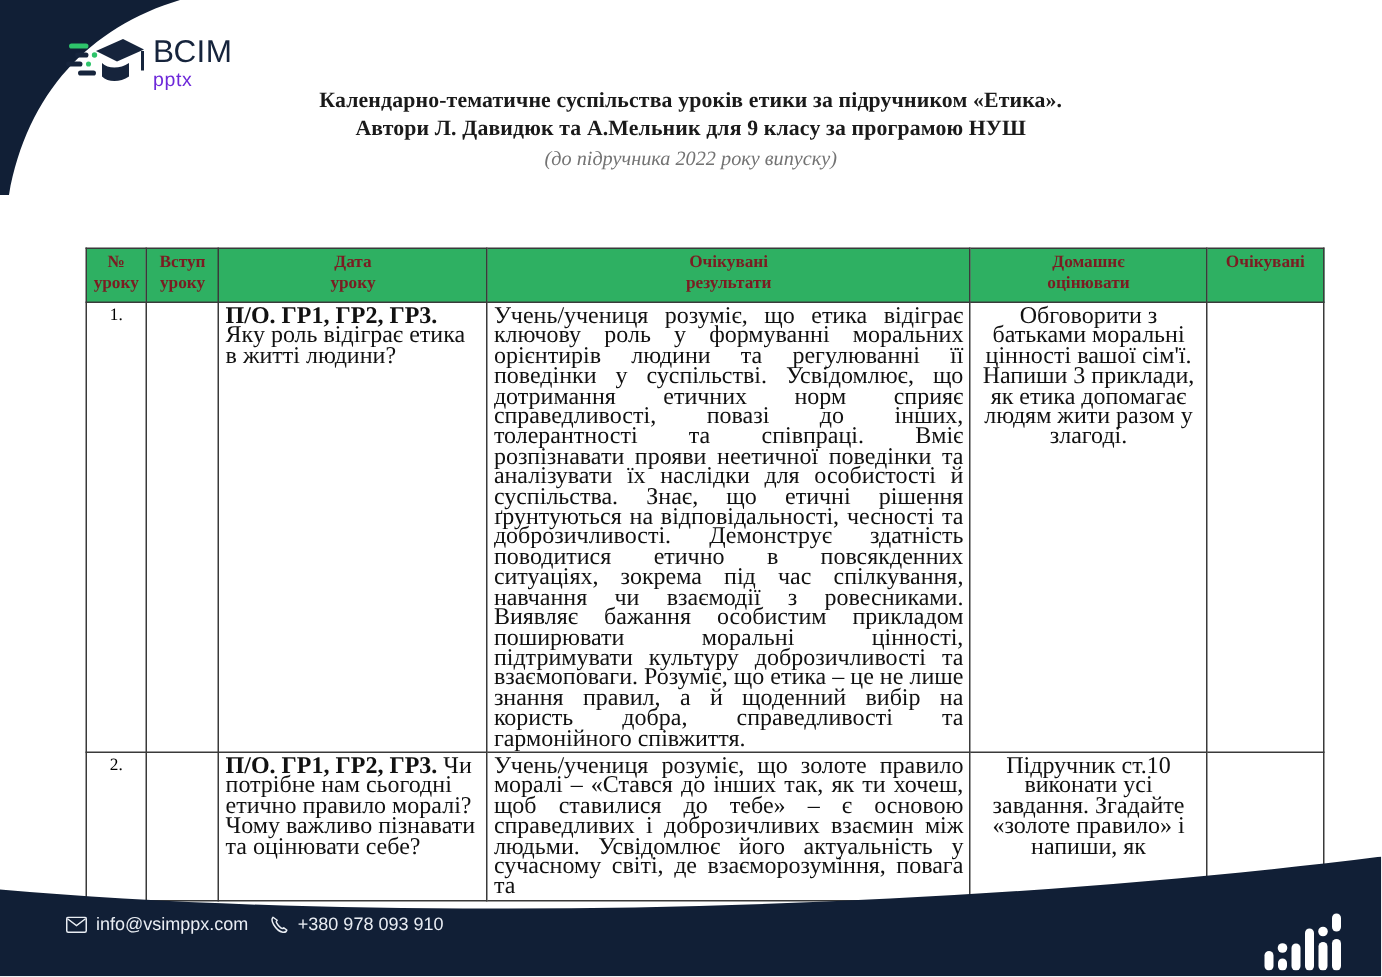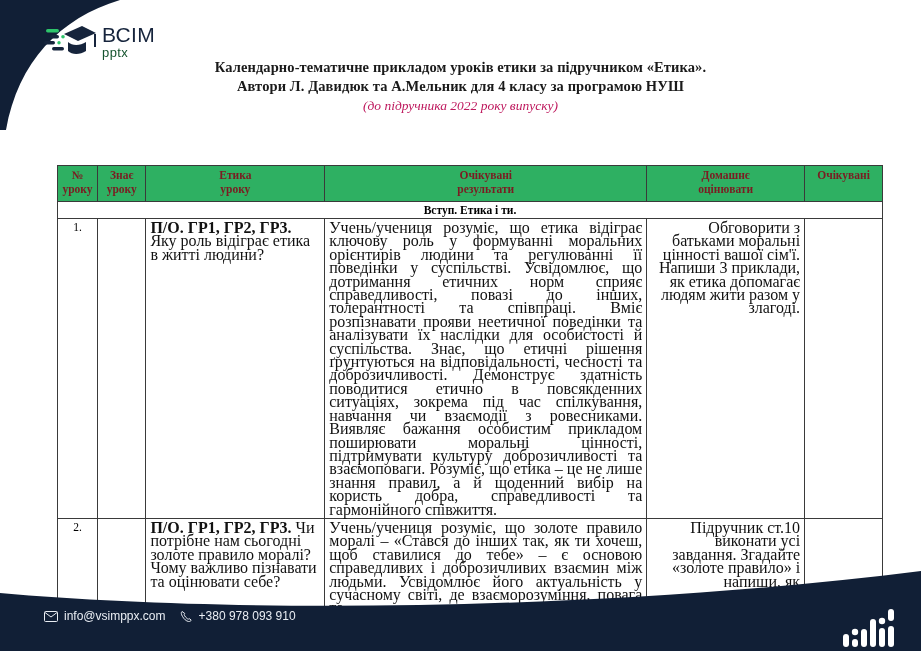--- a/index.html
+++ b/index.html
@@ -39,41 +39,41 @@
   .logo-mark { width: 52px; height: 40px; flex: none; }
   .logo-text {
     display: flex; flex-direction: column;
     justify-content: center; line-height: 1;
     font-family: "Liberation Sans", sans-serif;
   }
   .logo-text .brand {
     font-size: 21px; color: #16243c; letter-spacing: .3px; font-weight: 400;
   }
   .logo-text .sub {
-    font-size: 13px; color: #14532d; letter-spacing: .4px; margin-top: 1px;
+    font-size: 13px; color: #6d28d9; letter-spacing: .4px; margin-top: 1px;
   }
 
   
   .titles {
     position: absolute; left: 0; top: 58px; width: 921px;
     text-align: center;
   }
   .title-line {
     font-family: "Liberation Serif", serif;
     font-weight: bold;
     font-size: 14.5px;
     color: #1a1a1a;
     line-height: 19px;
     letter-spacing: .1px;
   }
   .title-italic {
     font-family: "Liberation Serif", serif;
     font-style: italic;
     font-size: 13.5px;
-    color: #be185d;
+    color: #737373;
     line-height: 19px;
   }
 
   
   .table-wrap {
     position: absolute; left: 57px; top: 165px;
     width: 826px;
   }
   table.ktp {
     border-collapse: collapse;
@@ -116,21 +116,21 @@
     font-size: 11.5px;
     padding-top: 4px;
   }
   td.theme, td.res, td.hw {
     font-size: 16px;
     line-height: 13.4px;
     color: #111;
   }
   td.theme { text-align: left; }
   td.res   { text-align: justify; text-justify: inter-word; hyphens: none; }
-  td.hw    { text-align: right; }
+  td.hw    { text-align: center; }
   td.theme b { font-weight: bold; }
 
   
   .footer-contact {
     position: absolute; left: 44px; bottom: 28px;
     display: flex; align-items: center; gap: 14px;
     font-family: "Liberation Sans", sans-serif;
     font-size: 12px;
     color: #e9edf3;
     z-index: 5;
@@ -164,80 +164,77 @@
       <path d="M24,21 C28,25 36,25 42,21 L42,30 C36,34 28,34 24,30 Z" fill="#16243c"></path>
       <path d="M50,13 L50,26 L52,26 L52,13 Z" fill="#16243c"></path>
     </svg>
     <div class="logo-text">
       <span class="brand">ВСІМ</span>
       <span class="sub">pptx</span>
     </div>
   </div>
 
   <div class="titles">
-    <div class="title-line">Календарно-тематичне прикладом уроків етики за підручником «Етика».</div>
-    <div class="title-line">Автори Л. Давидюк та А.Мельник для 4 класу за програмою НУШ</div>
+    <div class="title-line">Календарно-тематичне суспільства уроків етики за підручником «Етика».</div>
+    <div class="title-line">Автори Л. Давидюк та А.Мельник для 9 класу за програмою НУШ</div>
     <div class="title-italic">(до підручника 2022 року випуску)</div>
   </div>
 
   <div class="table-wrap">
     <table class="ktp">
       <colgroup>
         <col class="c-num">
           <col class="c-date">
           <col class="c-theme">
         <col class="c-res">
           <col class="c-hw">
           <col class="c-note">
       </colgroup>
       <thead>
         <tr>
           <th>
             <div>№</div>
             <div>уроку</div>
           </th>
           <th>
-            <div>Знає</div>
+            <div>Вступ</div>
             <div>уроку</div>
           </th>
           <th>
-            <div>Етика</div>
+            <div>Дата</div>
             <div>уроку</div>
           </th>
           <th>
             <div>Очікувані</div>
             <div>результати</div>
           </th>
           <th>
             <div>Домашнє</div>
             <div>оцінювати</div>
           </th>
           <th>
             <div>Очікувані</div>
           </th>
         </tr>
       </thead>
       <tbody>
-        <tr>
-          <td class="section" colspan="6">Вступ. Етика і ти.</td>
-        </tr>
 
         <tr>
           <td class="num">1.</td>
           <td class="num"></td>
           <td class="theme"><b>П/О. ГР1, ГР2, ГР3.</b><span> Яку роль відіграє етика в житті людини?</span></td>
           <td class="res">Учень/учениця розуміє, що етика відіграє ключову роль у формуванні моральних орієнтирів людини та регулюванні її поведінки у суспільстві. Усвідомлює, що дотримання етичних норм сприяє справедливості, повазі до інших, толерантності та співпраці. Вміє розпізнавати прояви неетичної поведінки та аналізувати їх наслідки для особистості й суспільства. Знає, що етичні рішення ґрунтуються на відповідальності, чесності та доброзичливості. Демонструє здатність поводитися етично в повсякденних ситуаціях, зокрема під час спілкування, навчання чи взаємодії з ровесниками. Виявляє бажання особистим прикладом поширювати моральні цінності, підтримувати культуру доброзичливості та взаємоповаги. Розуміє, що етика – це не лише знання правил, а й щоденний вибір на користь добра, справедливості та гармонійного співжиття.</td>
           <td class="hw">Обговорити з батьками моральні цінності вашої сім'ї. Напиши 3 приклади, як етика допомагає людям жити разом у злагоді.</td>
           <td class="hw"></td>
         </tr>
 
         <tr>
           <td class="num">2.</td>
           <td class="num"></td>
-          <td class="theme"><b>П/О. ГР1, ГР2, ГР3.</b><span> Чи потрібне нам сьогодні золоте правило моралі? Чому важливо пізнавати та оцінювати себе?</span></td>
+          <td class="theme"><b>П/О. ГР1, ГР2, ГР3.</b><span> Чи потрібне нам сьогодні етично правило моралі? Чому важливо пізнавати та оцінювати себе?</span></td>
           <td class="res">Учень/учениця розуміє, що золоте правило моралі – «Стався до інших так, як ти хочеш, щоб ставилися до тебе» – є основою справедливих і доброзичливих взаємин між людьми. Усвідомлює його актуальність у сучасному світі, де взаєморозуміння, повага та</td>
           <td class="hw">Підручник ст.10 виконати усі завдання. Згадайте «золоте правило» і напиши, як</td>
           <td class="hw"></td>
         </tr>
       </tbody>
     </table>
   </div>
 
   <svg class="footer-band" viewBox="0 0 921 80" preserveAspectRatio="none">
     <path d="M0,22 C250,44 620,38 921,0 L921,80 L0,80 Z" fill="#111f36"></path>

